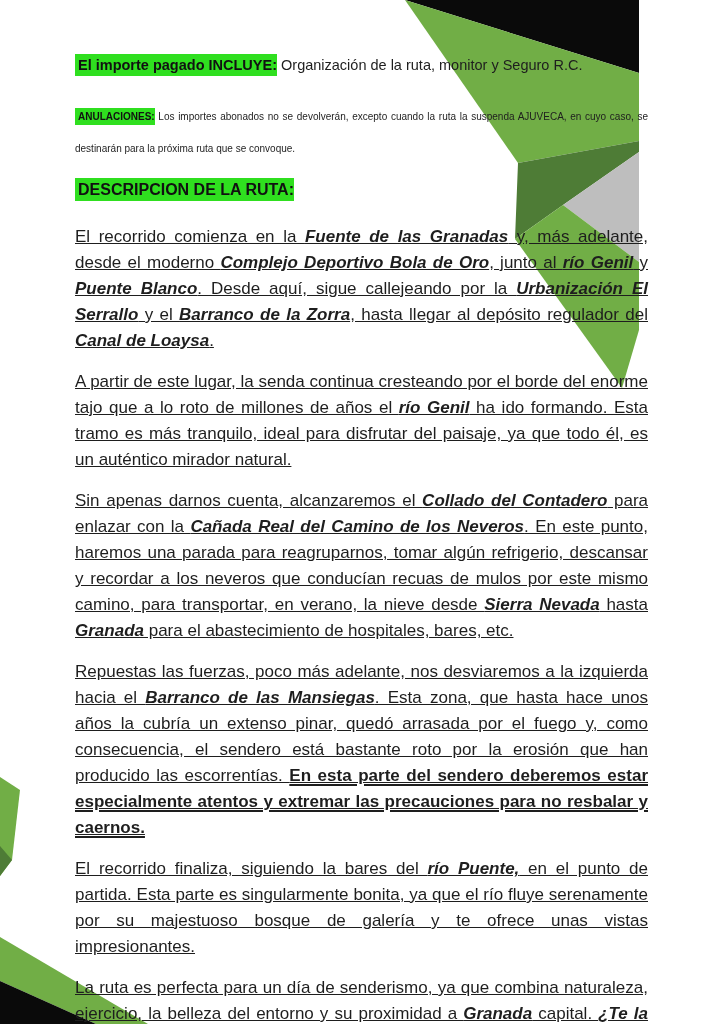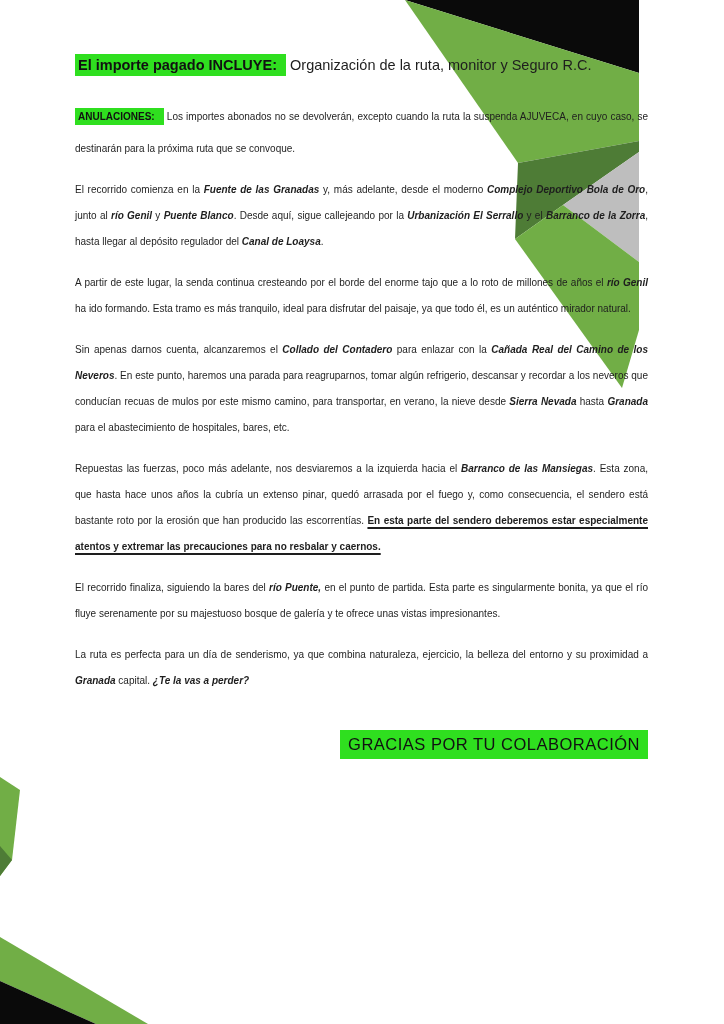--- a/index.html
+++ b/index.html
@@ -34,45 +34,46 @@
   #doc {
     position: absolute;
     top: 50px;
     left: 75px;
     width: 573px;
     z-index: 1;
   }
   .hl {
     background: var(--highlight);
     font-weight: 700;
-    padding: 3px 9px 3px 3px;
+    padding: 3px 0 3px 3px;
     color: #111;
   }
   .intro-para {
     font-size: 14.5px;
     line-height: 30px;
     margin: 0 0 21px 0;
     text-align: justify;
   }
   .anul-para {
     font-size: 10px;
     line-height: 31.5px;
     margin: 0 0 13px 0;
     text-align: justify;
   }
   .section-heading {
     margin: 0 0 21px 0;
     font-size: 16px;
     line-height: 26px;
   }
   .para {
-    font-size: 10px;
+    font-size: 17px;
     line-height: 26px;
     margin: 8px 0 15px 0;
     text-align: justify;
+    text-decoration: underline;
   }
   .run-n  { font-weight: 400; }
   .run-bi { font-weight: 700; font-style: italic; }
   .run-bu { font-weight: 700; text-decoration: underline; text-decoration-thickness: 2px; text-underline-offset: 3px; }
   .footer-wrap {
     margin-top: 36px;
     text-align: right;
   }
   .footer-hl {
     display: inline-block;
@@ -107,20 +108,21 @@
     <polygon class="fill-black" points="0,981 96,1024 0,1024"></polygon>
   </g>
 </svg>
 
 <div id="doc">
 
   <p class="intro-para"><span class="hl">El importe pagado INCLUYE:</span><span> Organización de la ruta, monitor y Seguro R.C.</span></p>
 
   <p class="anul-para"><span class="hl">ANULACIONES:</span><span> Los importes abonados no se devolverán, excepto cuando la ruta la suspenda AJUVECA, en cuyo caso, se destinarán para la próxima ruta que se convoque.</span></p>
 
+  <h2 class="section-heading"><span class="hl">DESCRIPCION DE LA RUTA:</span></h2>
 
   <div>
       <p class="para"><span class="run-n">El recorrido comienza en la </span><span class="run-bi">Fuente de las Granadas</span><span class="run-n"> y, más adelante, desde el moderno </span><span class="run-bi">Complejo Deportivo Bola de Oro</span><span class="run-n">, junto al </span><span class="run-bi">río Genil</span><span class="run-n"> y </span><span class="run-bi">Puente Blanco</span><span class="run-n">. Desde aquí, sigue callejeando por la </span><span class="run-bi">Urbanización El Serrallo</span><span class="run-n"> y el </span><span class="run-bi">Barranco de la Zorra</span><span class="run-n">, hasta llegar al depósito regulador del </span><span class="run-bi">Canal de Loaysa</span><span class="run-n">.</span></p>
       <p class="para"><span class="run-n">A partir de este lugar, la senda continua cresteando por el borde del enorme tajo que a lo roto de millones de años el </span><span class="run-bi">río Genil</span><span class="run-n"> ha ido formando. Esta tramo es más tranquilo, ideal para disfrutar del paisaje, ya que todo él, es un auténtico mirador natural.</span></p>
       <p class="para"><span class="run-n">Sin apenas darnos cuenta, alcanzaremos el </span><span class="run-bi">Collado del Contadero</span><span class="run-n"> para enlazar con la </span><span class="run-bi">Cañada Real del Camino de los Neveros</span><span class="run-n">. En este punto, haremos una parada para reagruparnos, tomar algún refrigerio, descansar y recordar a los neveros que conducían recuas de mulos por este mismo camino, para transportar, en verano, la nieve desde </span><span class="run-bi">Sierra Nevada</span><span class="run-n"> hasta </span><span class="run-bi">Granada</span><span class="run-n"> para el abastecimiento de hospitales, bares, etc.</span></p>
       <p class="para"><span class="run-n">Repuestas las fuerzas, poco más adelante, nos desviaremos a la izquierda hacia el </span><span class="run-bi">Barranco de las Mansiegas</span><span class="run-n">. Esta zona, que hasta hace unos años la cubría un extenso pinar, quedó arrasada por el fuego y, como consecuencia, el sendero está bastante roto por la erosión que han producido las escorrentías. </span><span class="run-bu">En esta parte del sendero deberemos estar especialmente atentos y extremar las precauciones para no resbalar y caernos.</span></p>
       <p class="para"><span class="run-n">El recorrido finaliza, siguiendo la bares del </span><span class="run-bi">río Puente,</span><span class="run-n"> en el punto de partida. Esta parte es singularmente bonita, ya que el río fluye serenamente por su majestuoso bosque de galería y te ofrece unas vistas impresionantes.</span></p>
       <p class="para"><span class="run-n">La ruta es perfecta para un día de senderismo, ya que combina naturaleza, ejercicio, la belleza del entorno y su proximidad a </span><span class="run-bi">Granada</span><span class="run-n"> capital. </span><span class="run-bi">¿Te la vas a perder?</span></p>
     </div>
 

